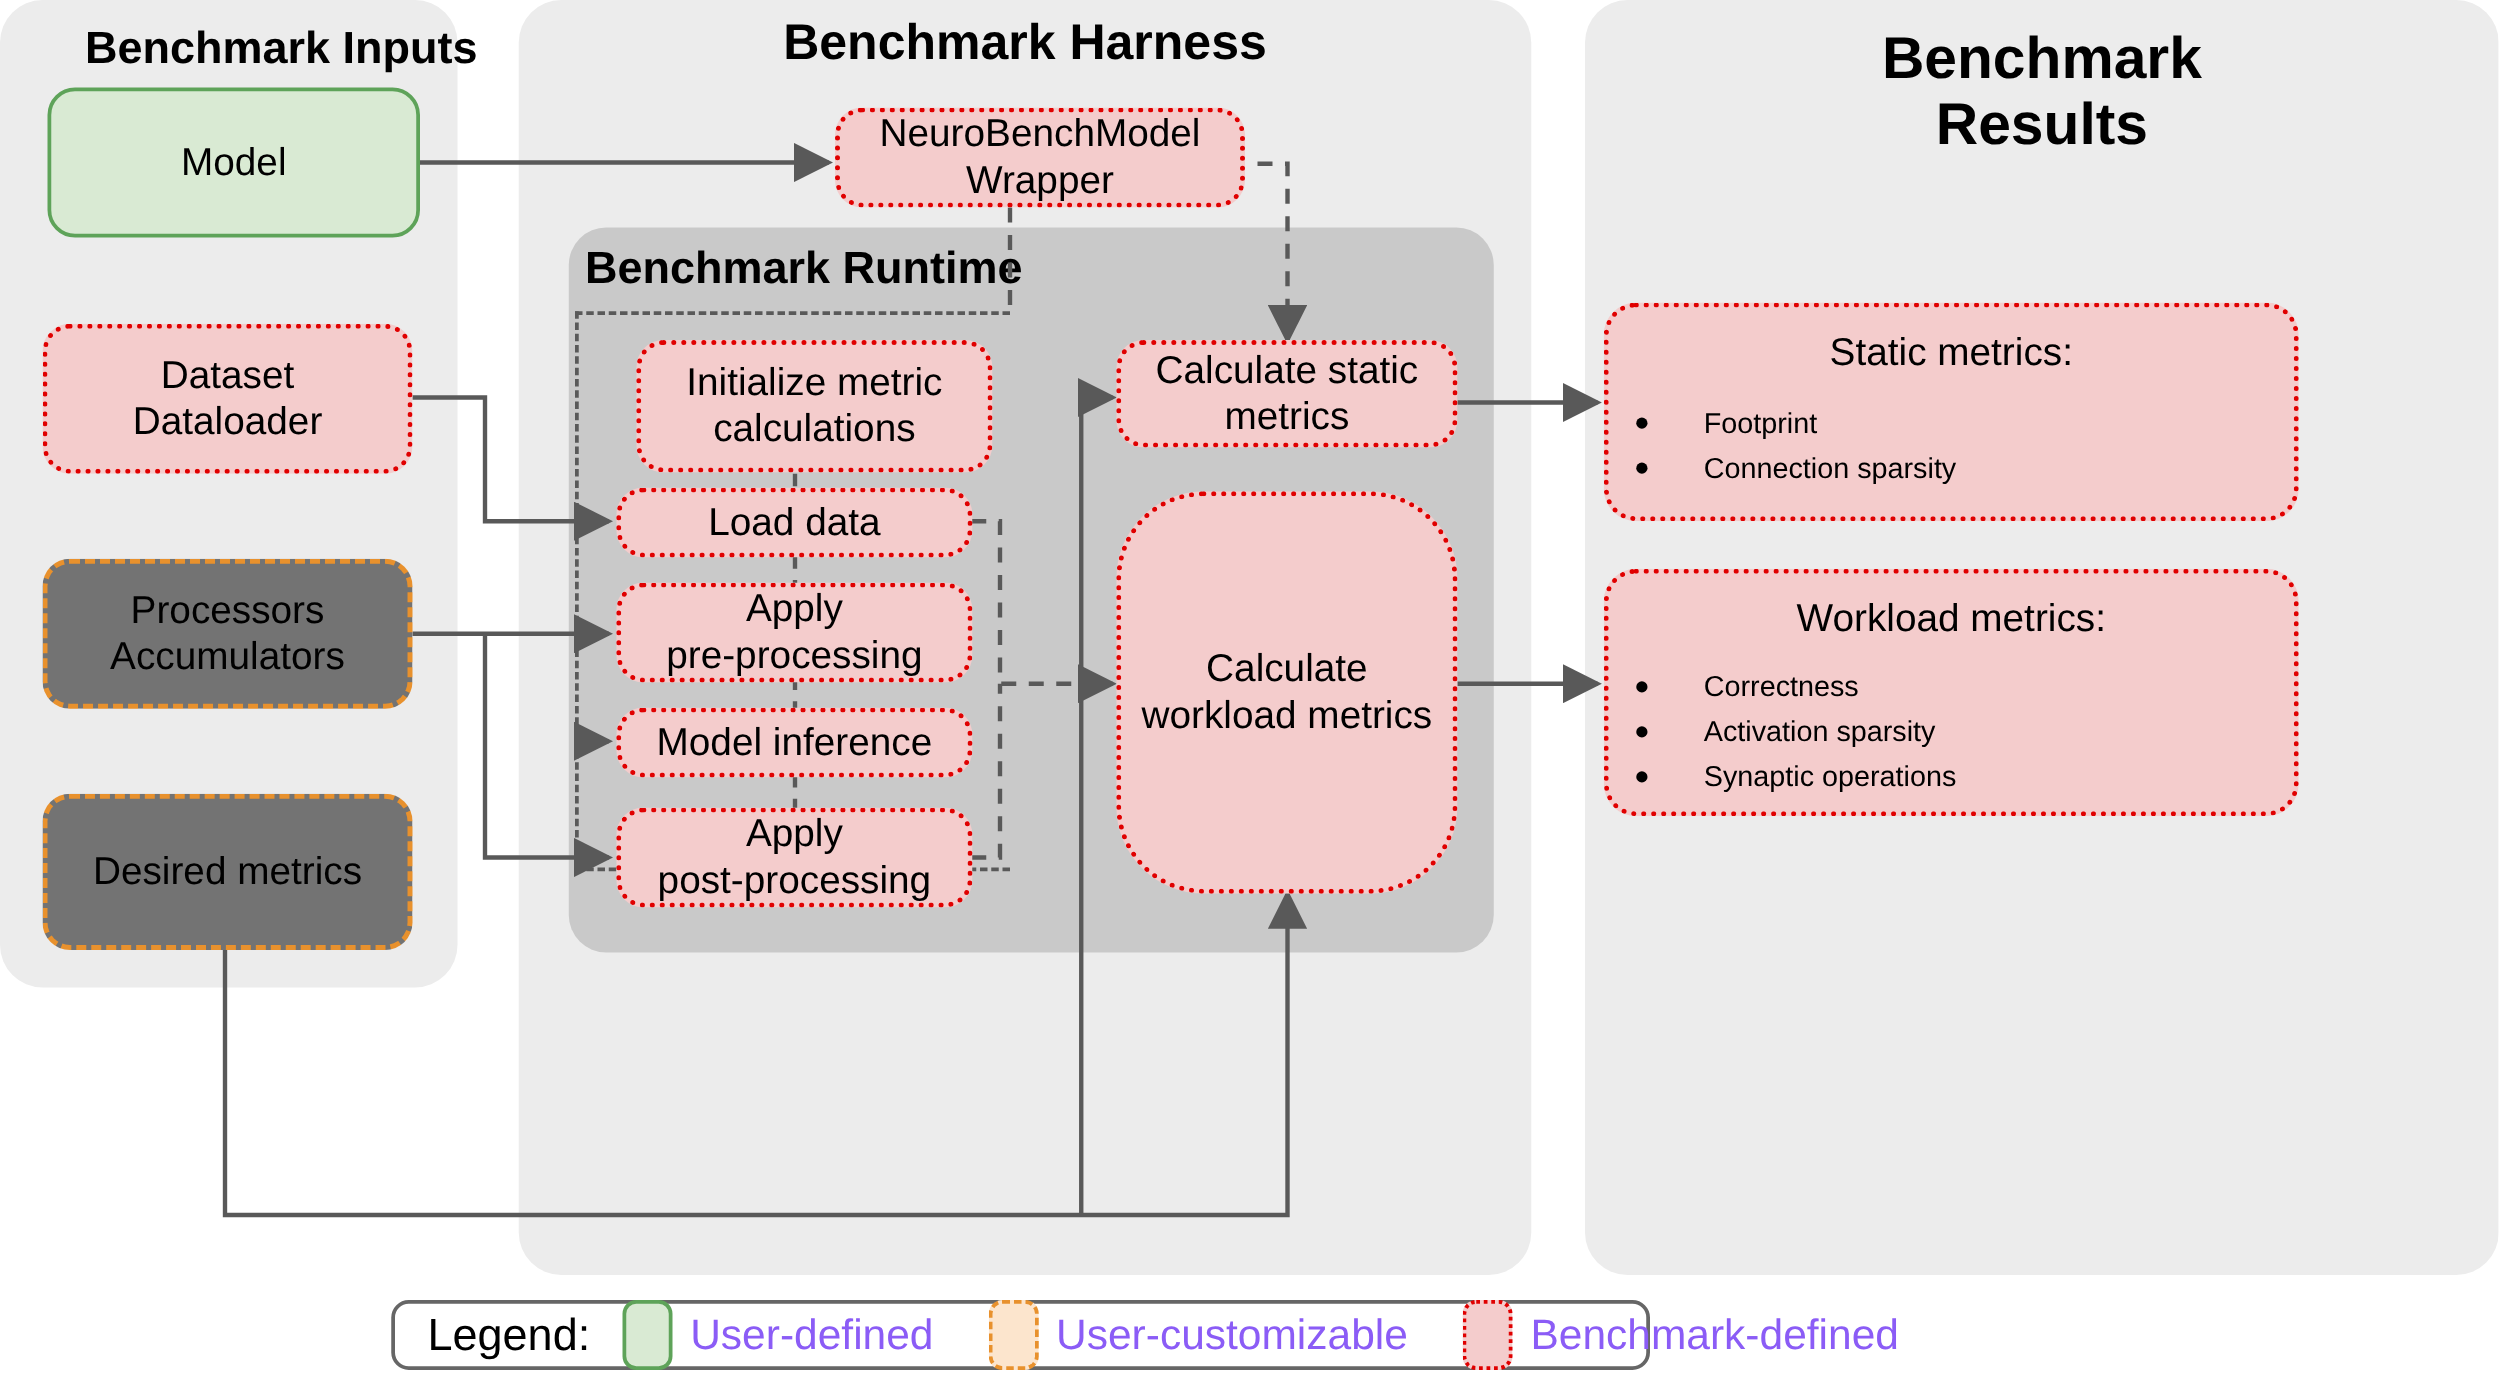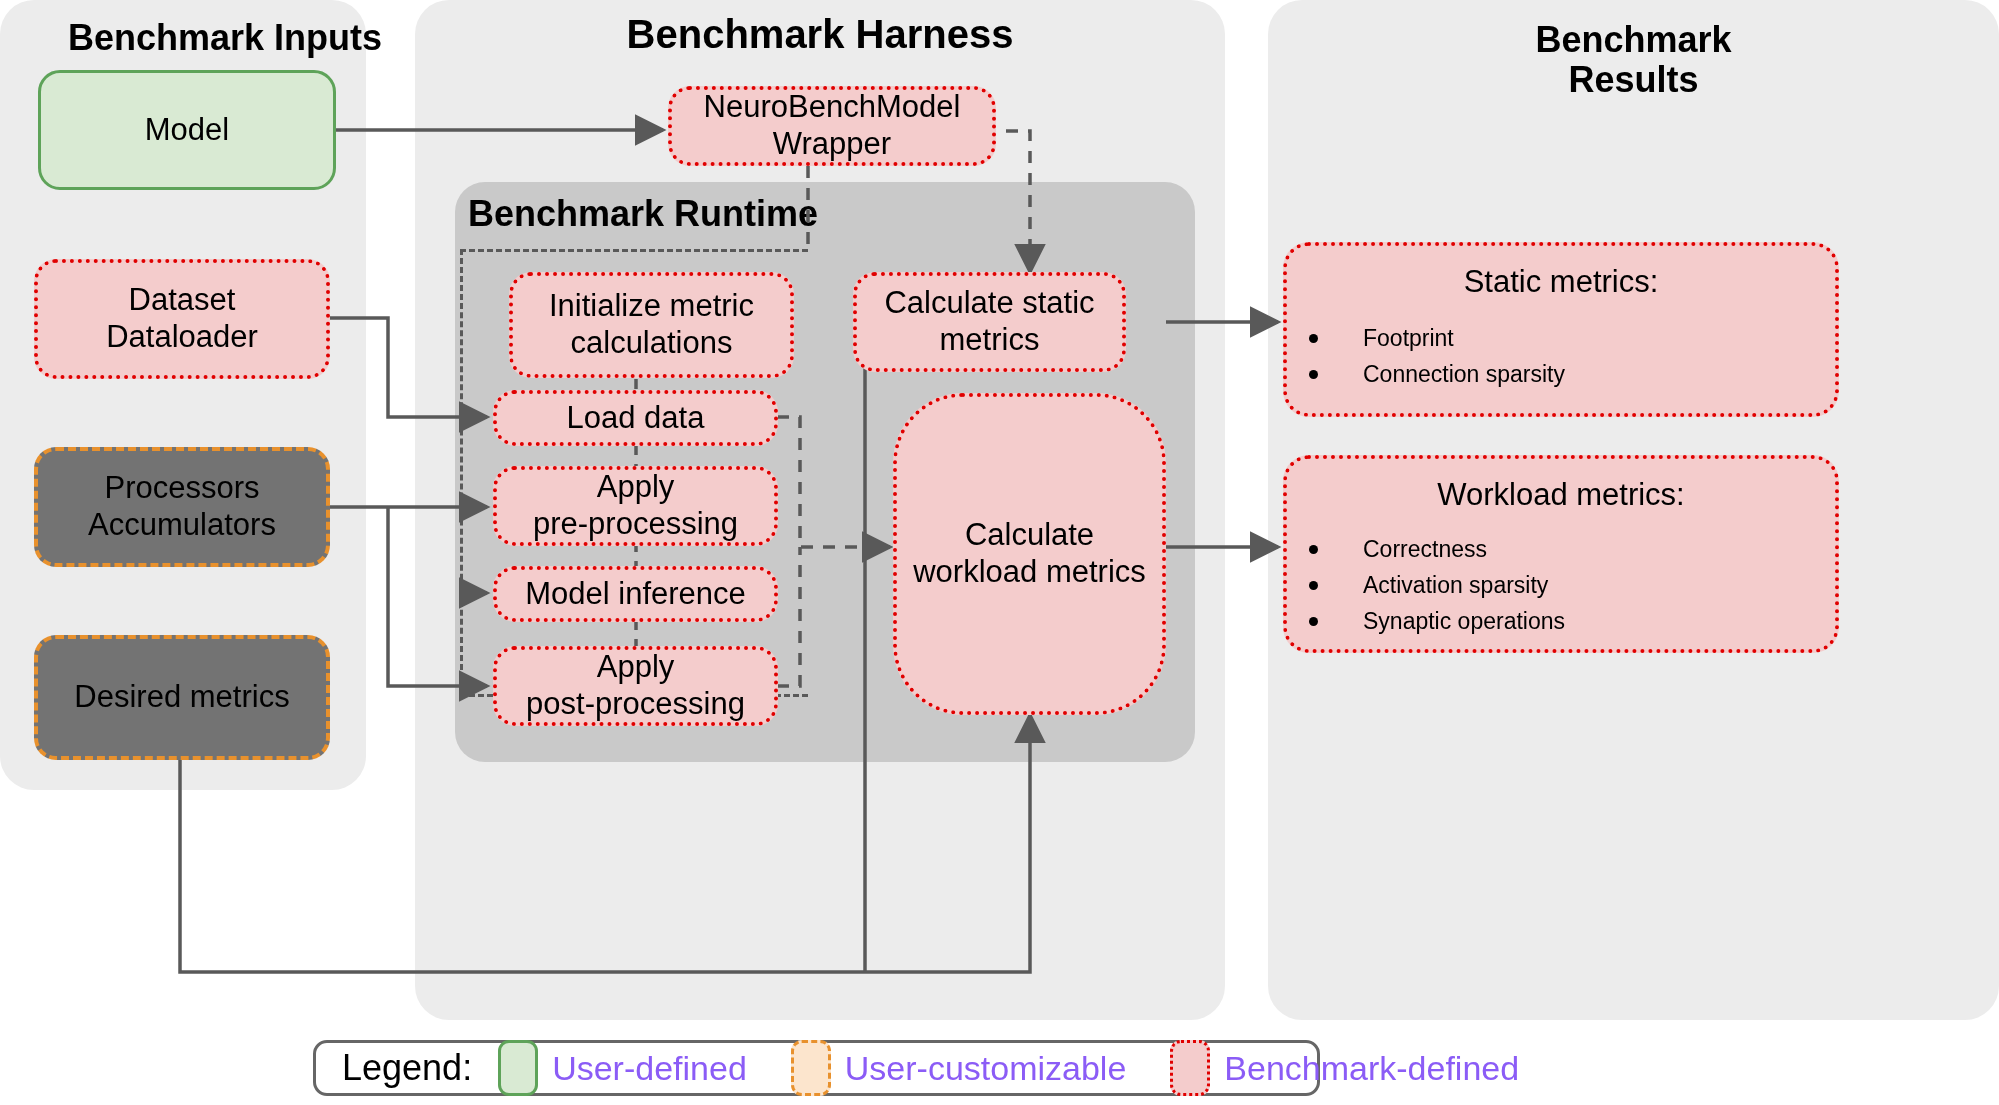--- a/index.html
+++ b/index.html
@@ -151,21 +151,21 @@
   <div class="panel" style="left:1268px; top:0px; width:731px; height:1020px;"></div>
 
   <div class="runtime-box" style="left:455px; top:182px; width:740px; height:580px;"></div>
 
   <div class="dashed-region" style="left:460px; top:249px; width:348px; height:448px;"></div>
 
   <div class="panel-title" style="left:0px; top:18px; width:434px; font-size:36px;padding-left:16px;">Benchmark Inputs</div>
 
   <div class="panel-title" style="left:415px; top:12px; width:810px; font-size:40px;">Benchmark Harness</div>
 
-  <div class="panel-title" style="left:1268px; top:20px; width:731px; font-size:36px;">Benchmark
+  <div class="panel-title" style="left:1268px; top:20px; width:731px; font-size:47px;">Benchmark
 Results</div>
 
   <div class="panel-title" style="left:468px; top:194px; width:420px; font-size:36px; text-align:left;">Benchmark Runtime</div>
 
   <svg class="wires" viewBox="0 0 1999 1105">
     <defs>
       <marker id="arrowSolid" markerWidth="9" markerHeight="9" refX="8" refY="4.5" orient="auto" markerUnits="strokeWidth">
         <path d="M0,0 L9,4.5 L0,9 z" fill="#595959"></path>
       </marker>
       <marker id="arrowDash" markerWidth="9" markerHeight="9" refX="8" refY="4.5" orient="auto" markerUnits="strokeWidth">
@@ -223,21 +223,21 @@
   <div class="node n-bench" style="left:493px; top:390px; width:285px; height:56px;">Load data</div>
 
   <div class="node n-bench" style="left:493px; top:466px; width:285px; height:80px;">Apply
 pre-processing</div>
 
   <div class="node n-bench" style="left:493px; top:566px; width:285px; height:56px;">Model inference</div>
 
   <div class="node n-bench" style="left:493px; top:646px; width:285px; height:80px;">Apply
 post-processing</div>
 
-  <div class="node n-bench" style="left:853px; top:272px; width:273px; height:100px;">Calculate static
+  <div class="node n-bench" style="left:893px; top:272px; width:273px; height:86px;">Calculate static
 metrics</div>
 
   <div class="node n-bench n-bench-big" style="left:893px; top:393px; width:273px; height:322px;">Calculate
 workload metrics</div>
 
   <div class="results-card" style="left:1283px; top:242px; width:556px; height:175px;">
     <div class="rc-title" style="top:18px;">Static metrics:</div>
     <ul class="bullets" style="left:14px; top:74px;">
       <li>Footprint</li>
       <li>Connection sparsity</li>

